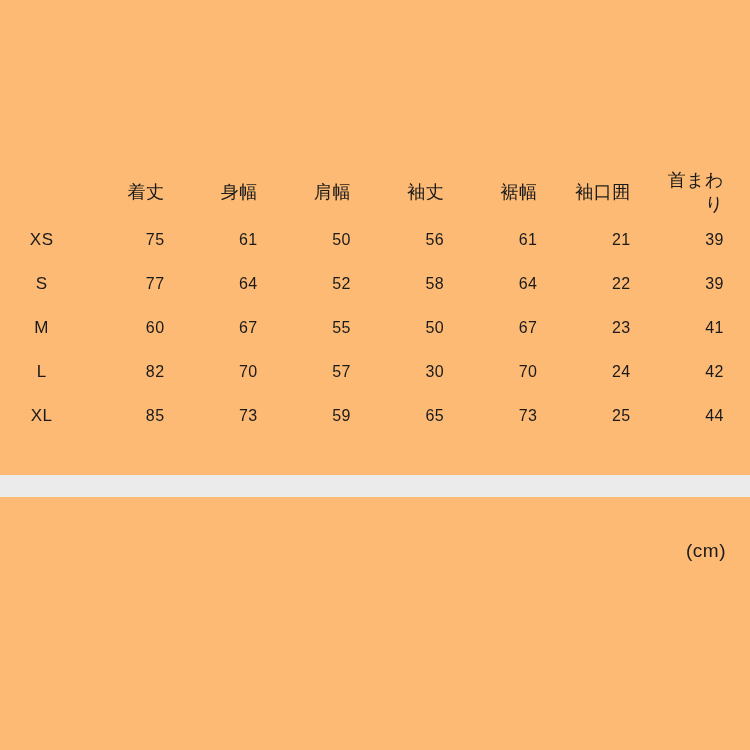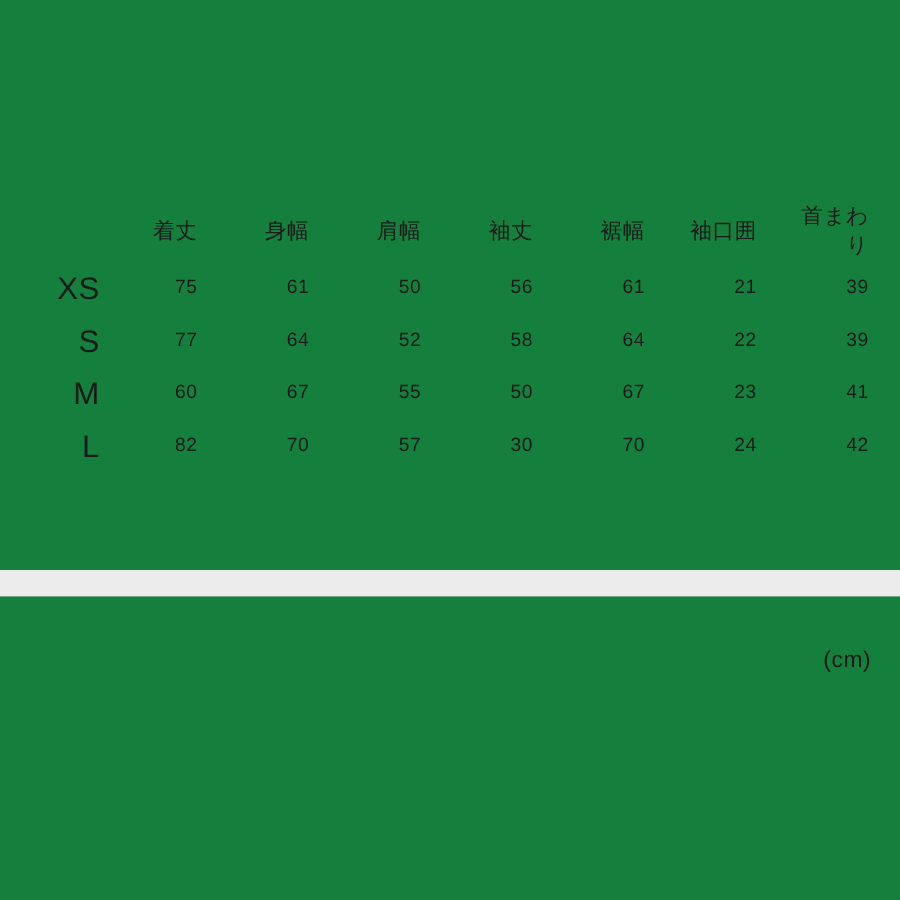--- a/index.html
+++ b/index.html
@@ -10,21 +10,21 @@
     width: 750px;
     height: 750px;
     background: #ffffff;
     font-family: "Liberation Sans", sans-serif;
     overflow: hidden;
   }
   .page {
     position: relative;
     width: 750px;
     height: 750px;
-    background: #15803d;
+    background: #fdba74;
   }
   .size-table {
     position: absolute;
     left: 0;
     top: 168px;
     width: 750px;
     border-collapse: collapse;
     table-layout: fixed;
   }
   .size-table col.col-size { width: 96px; }
@@ -40,22 +40,23 @@
     text-align: right;
     vertical-align: middle;
     letter-spacing: 0.5px;
   }
   .size-table thead th {
     font-size: 18px;
     padding-bottom: 2px;
   }
   .size-table th.corner { }
   .size-table tbody th.row-head {
-    font-size: 26px;
+    font-size: 17px;
     padding-right: 14px;
+    text-align: center;
   }
   .size-table td.value {
     padding-right: 26px;
   }
   .size-table thead th.head-cell {
     padding-right: 26px;
   }
   .divider-band {
     position: absolute;
     left: 0;
@@ -136,20 +137,30 @@
       <tr>
         <th class="row-head">L</th>
         <td class="value">82</td>
         <td class="value">70</td>
         <td class="value">57</td>
         <td class="value">30</td>
         <td class="value">70</td>
         <td class="value">24</td>
         <td class="value">42</td>
       </tr>
+      <tr>
+        <th class="row-head">XL</th>
+        <td class="value">85</td>
+        <td class="value">73</td>
+        <td class="value">59</td>
+        <td class="value">65</td>
+        <td class="value">73</td>
+        <td class="value">25</td>
+        <td class="value">44</td>
+      </tr>
     </tbody>
   </table>
 
   <div class="divider-band"></div>
 
   <div class="unit-note">(cm)</div>
 
 </div>
 
 </body></html>

